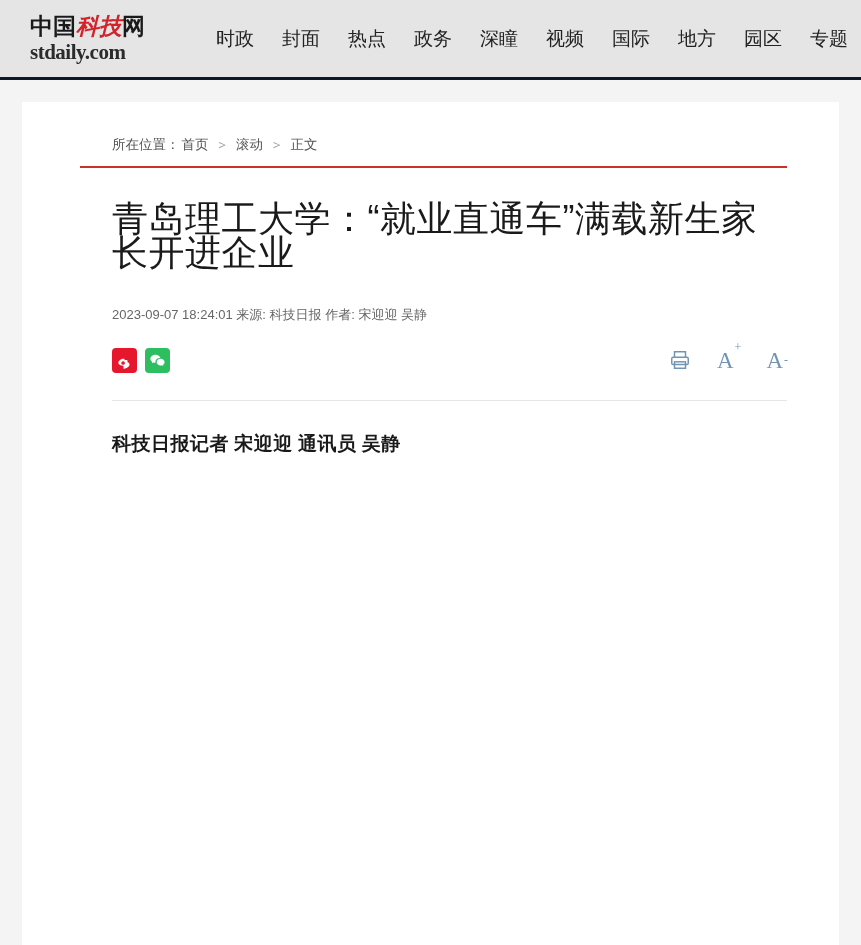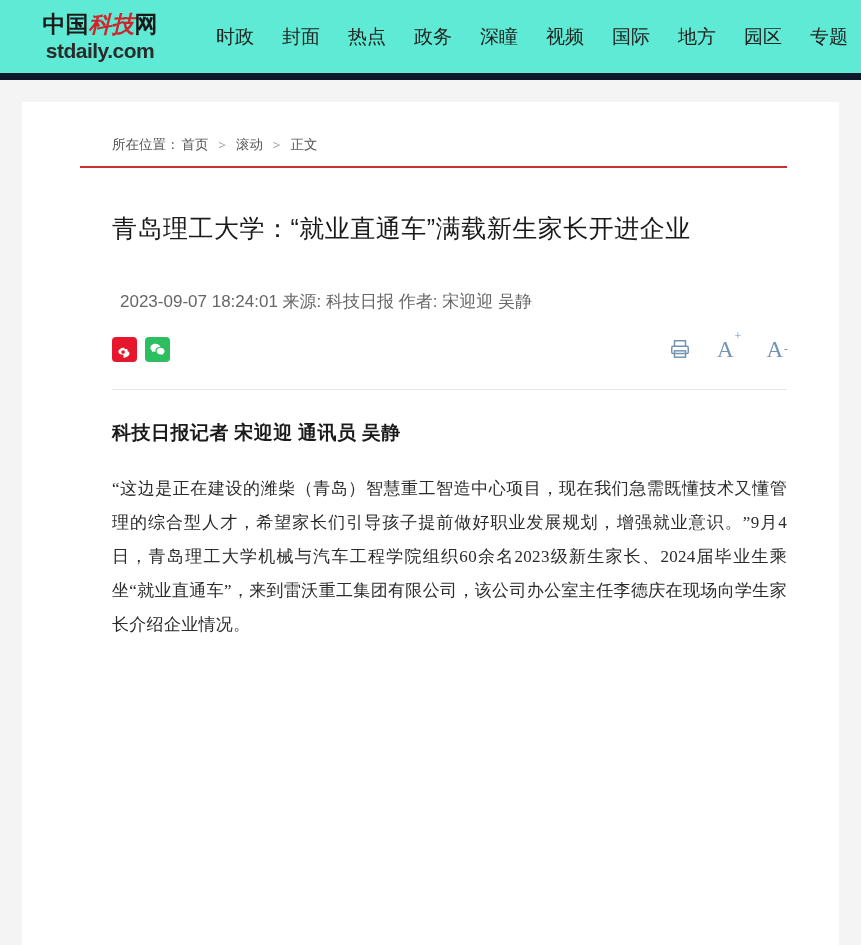--- a/index.html
+++ b/index.html
@@ -11,27 +11,26 @@
     width: 861px;
     height: 945px;
     overflow: hidden;
     font-family: "Liberation Sans", sans-serif;
     color: #333;
   }
 
   
   .site-header {
     height: 80px;
-    background: #5eead4;
+    background: #e5e5e5;
     display: flex;
     align-items: center;
     padding: 0 0 0 30px;
     box-sizing: border-box;
-    border-bottom: 7px solid #0f172a;
-    text-align: center;
+    border-bottom: 3px solid #0f172a;
   }
   .logo {
     width: 140px;
     flex: 0 0 140px;
     line-height: 1;
     user-select: none;
   }
   .logo-line1 {
     font-size: 23px;
     font-weight: bold;
@@ -39,21 +38,21 @@
     white-space: nowrap;
   }
   .logo-line1 .cn { color: #1a1a1a; }
   .logo-line1 .kj { color: #d3232a; font-style: italic; }
   .logo-line1 .wang { color: #1a1a1a; }
   .logo-line2 {
     font-size: 21px;
     color: #2b2b2b;
     margin-top: 4px;
     letter-spacing: -0.5px;
-    font-family: Liberation Sans, sans-serif;
+    font-family: Liberation Serif, serif;
     font-weight: bold;
   }
   .main-nav {
     display: flex;
     align-items: center;
     margin-left: 46px;
     gap: 28px;
     overflow: hidden;
     white-space: nowrap;
   }
@@ -91,33 +90,33 @@
   .breadcrumb a {
     color: #555;
     text-decoration: none;
     cursor: pointer;
     margin: 0 2px;
   }
   .breadcrumb .sep { color: #999; margin: 0 5px; }
 
   
   .article-title {
-    font-size: 25px;
-    line-height: 52px;
+    font-size: 36px;
+    line-height: 34px;
     color: #1a1a1a;
     font-weight: normal;
     margin: 34px 0 0 32px;
     max-width: 700px;
     letter-spacing: 0.5px;
   }
 
   
   .article-meta {
-    margin: 36px 0 0 40px;
-    font-size: 17px;
+    margin: 36px 0 0 32px;
+    font-size: 13px;
     color: #666;
   }
 
   
   .toolbar {
     margin: 16px 0 0 32px;
     display: flex;
     align-items: center;
     height: 40px;
     padding-bottom: 20px;
@@ -255,17 +254,16 @@
             <rect x="6" y="14" width="12" height="7"></rect>
           </svg>
         </span>
         <span class="font-btn"><span>A</span><sup>+</sup></span>
         <span class="font-btn"><span>A</span><sub>-</sub></span>
       </div>
     </div>
 
     <div class="article-body">
       <p class="lead">科技日报记者 宋迎迎 通讯员 吴静</p>
-      <p class="para">“这边是正在建设的潍柴（青岛）智慧重工智造中心项目，现在我们急需既懂技术又懂管理的综合型人才，希望家长们引导孩子提前做好职业发展规划，增强就业意识。”9月4日，青岛理工大学机械与汽车工程学院组织60余名2023级新生家长、2024届毕业生乘坐“就业直通车”，来到雷沃重工集团有限公司，该公司办公室主任李德庆在现场向学生家长介绍企业情况。</p>
     </div>
 
   </div>
 </div>
 
 </body></html>

